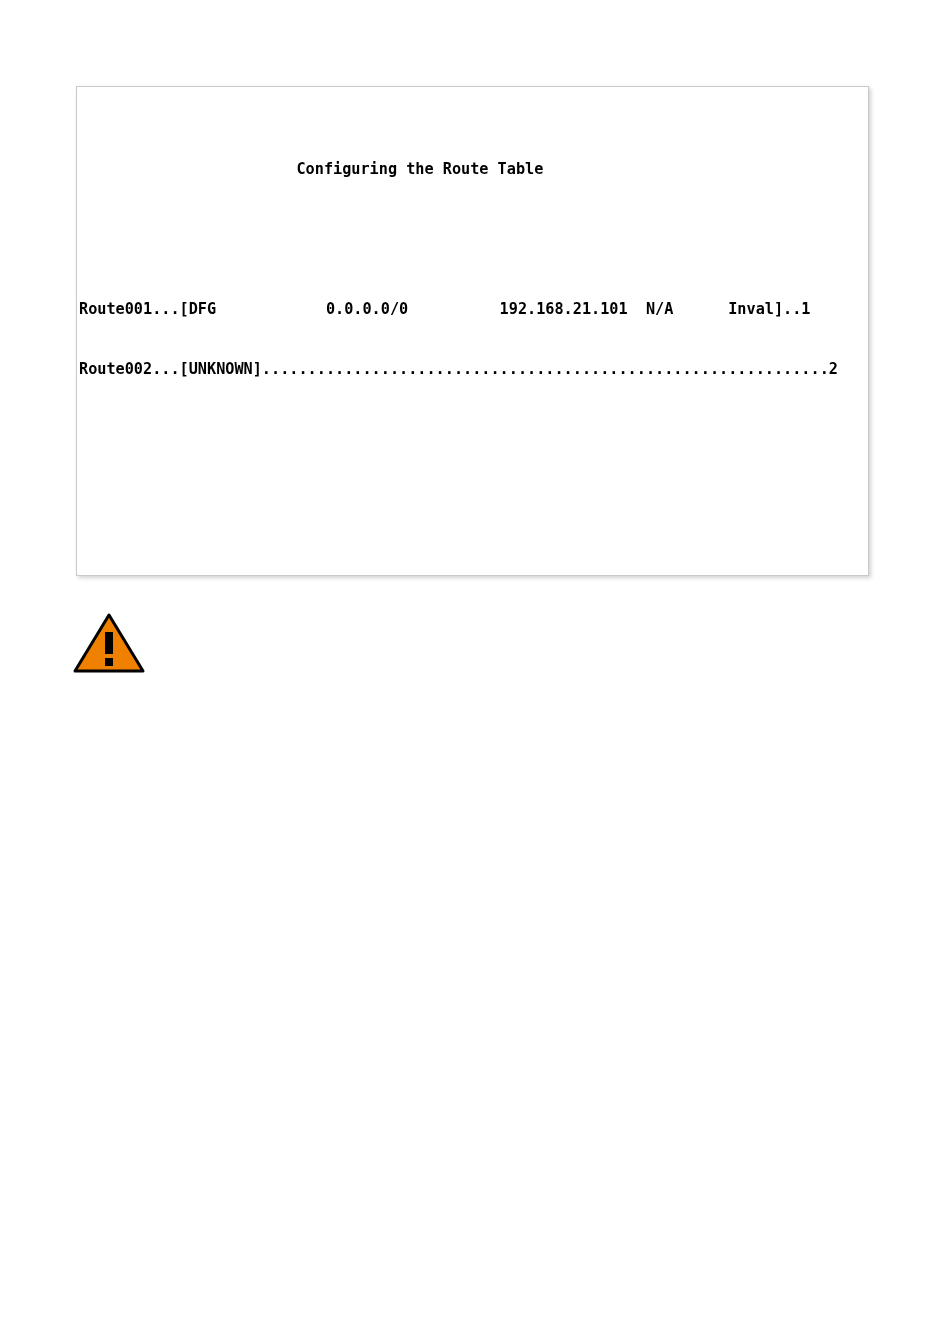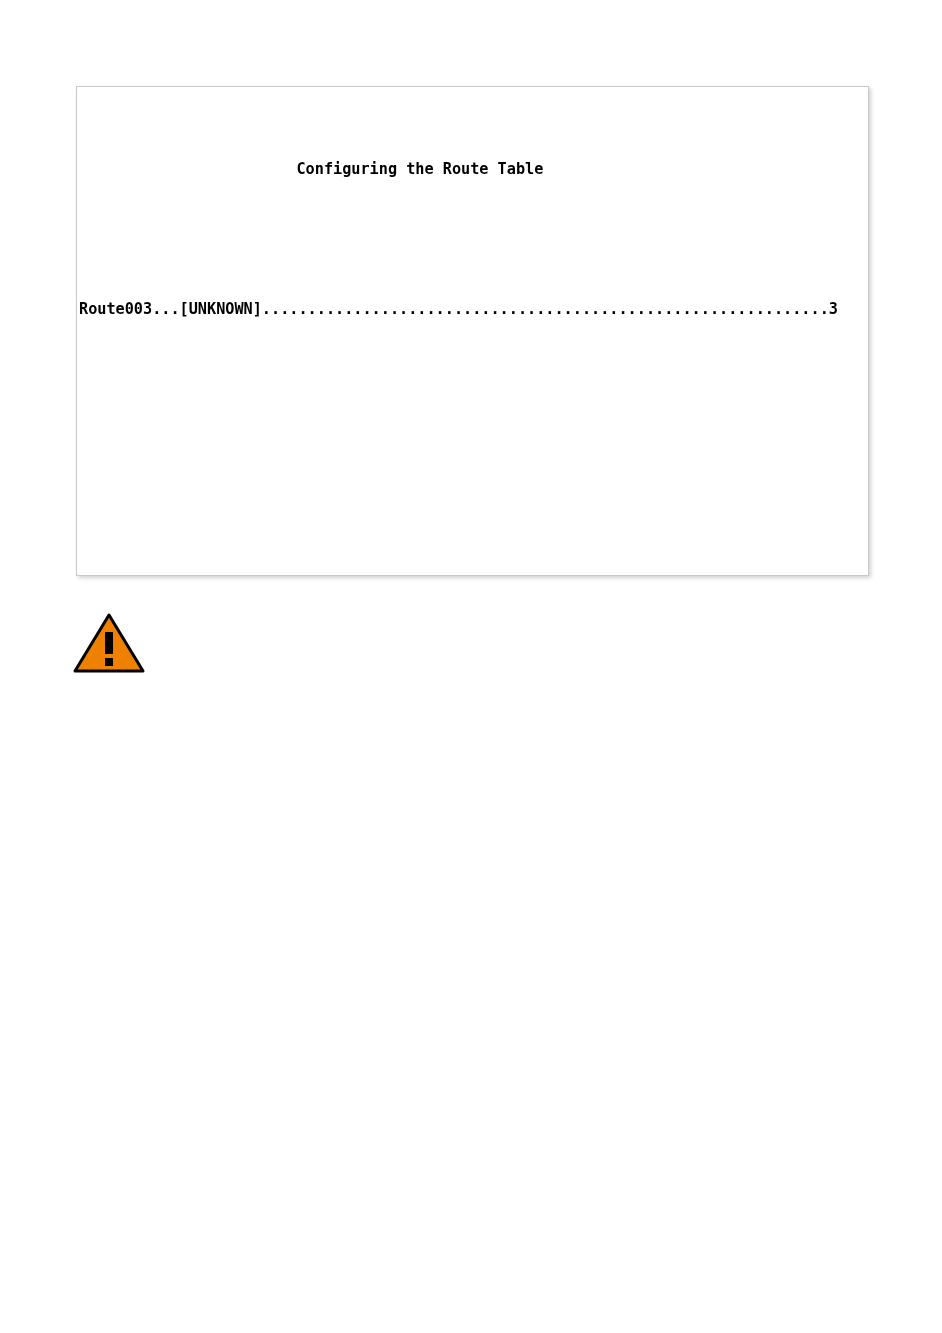--- a/index.html
+++ b/index.html
@@ -67,21 +67,22 @@
 <body>
 
 <div id="page">
 
   <div class="terminal">
     <div class="term-inner">
 
       <div class="title-line">                        Configuring the Route Table</div>
       <div class="spacer"></div>
 
-      <div class="term-line">Route003...[UNKNOWN]..............................................................3</div>
+      <div class="term-line">Route001...[DFG            0.0.0.0/0          192.168.21.101  N/A      Inval]..1</div>
+      <div class="term-line">Route002...[UNKNOWN]..............................................................2</div>
       
       
       
       
       
       
       
       
       
       

